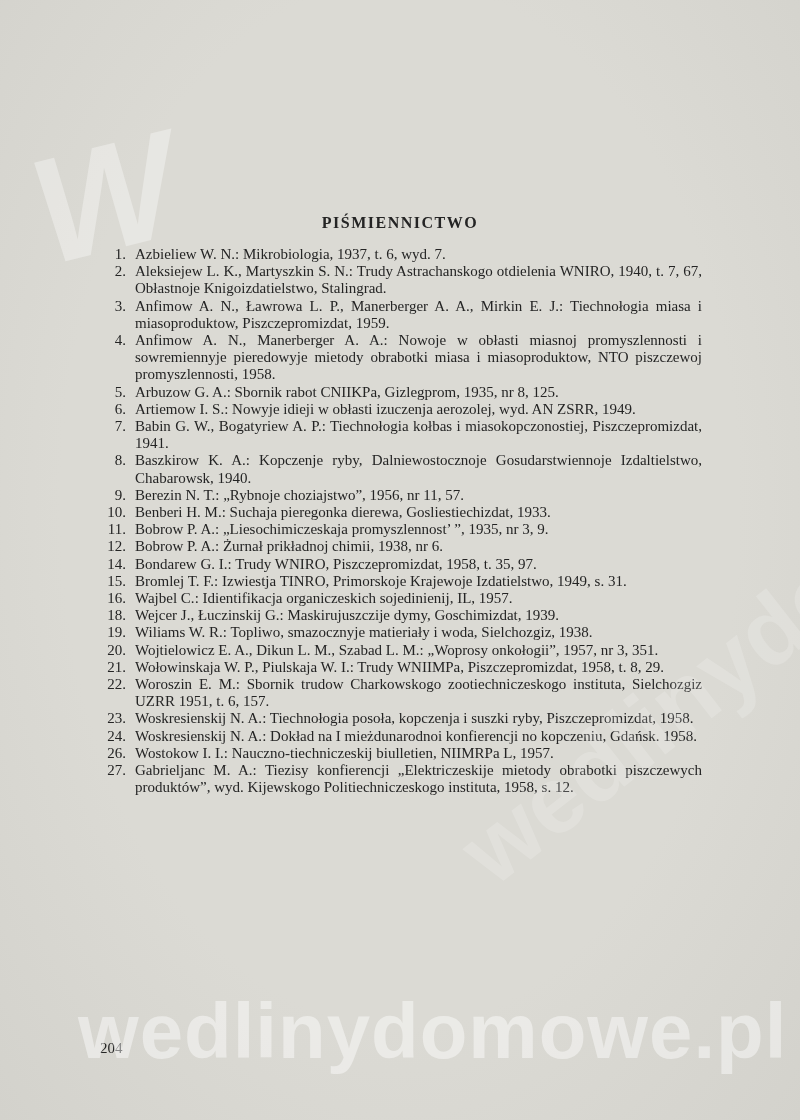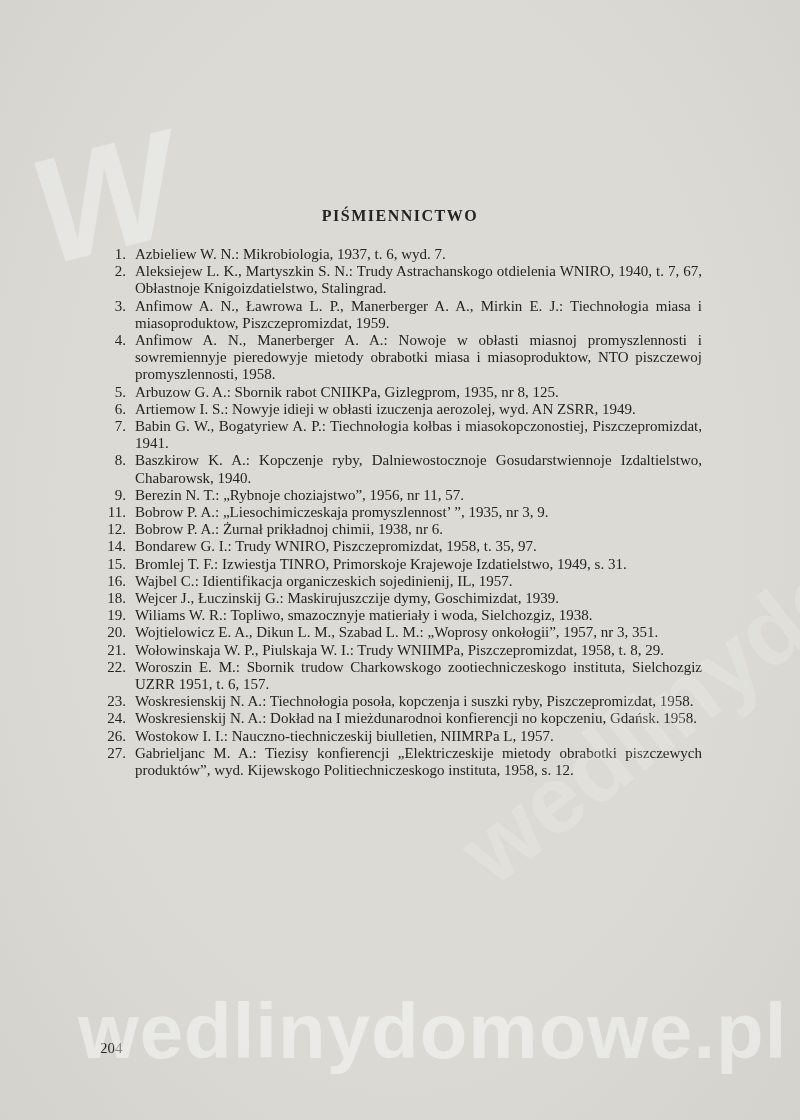--- a/index.html
+++ b/index.html
@@ -10,21 +10,21 @@
     margin: 0 auto;
     background: #d9d8d2;
     background-image: radial-gradient(ellipse at 50% 45%, #dbdad4 60%, #d3d2cc 100%);
     overflow: hidden;
     font-family: "Liberation Serif", serif;
     color: #242424;
   }
   .title {
     position: absolute;
     top: 198px; left: 0; right: 0;
-    margin: 9px;
+    margin: 16px;
     text-align: center;
     font-size: 16px;
     font-weight: bold;
     letter-spacing: 1.5px;
   }
   .bib {
     position: absolute;
     top: 246px;
     left: 94px;
     width: 608px;
@@ -128,20 +128,24 @@
   <li class="entry">
     <span class="num">8.</span>
     <span class="body"><span class="authors">Baszkirow K. A.</span><span class="rest">: Kopczenje ryby, Dalniewostocznoje Gosudarstwiennoje Izdaltielstwo, Chabarowsk, 1940.</span></span>
   </li>
 
   <li class="entry">
     <span class="num">9.</span>
     <span class="body"><span class="authors">Berezin N. T.</span><span class="rest">: „Rybnoje choziajstwo”, 1956, nr 11, 57.</span></span>
   </li>
 
+  <li class="entry">
+    <span class="num">10.</span>
+    <span class="body"><span class="authors">Benberi H. M.</span><span class="rest">: Suchaja pieregonka dierewa, Gosliestiechizdat, 1933.</span></span>
+  </li>
 
   <li class="entry">
     <span class="num">11.</span>
     <span class="body"><span class="authors">Bobrow P. A.</span><span class="rest">: „Liesochimiczeskaja promyszlennost’ ”, 1935, nr 3, 9.</span></span>
   </li>
 
   <li class="entry">
     <span class="num">12.</span>
     <span class="body"><span class="authors">Bobrow P. A.</span><span class="rest">: Żurnał prikładnoj chimii, 1938, nr 6.</span></span>
   </li>

